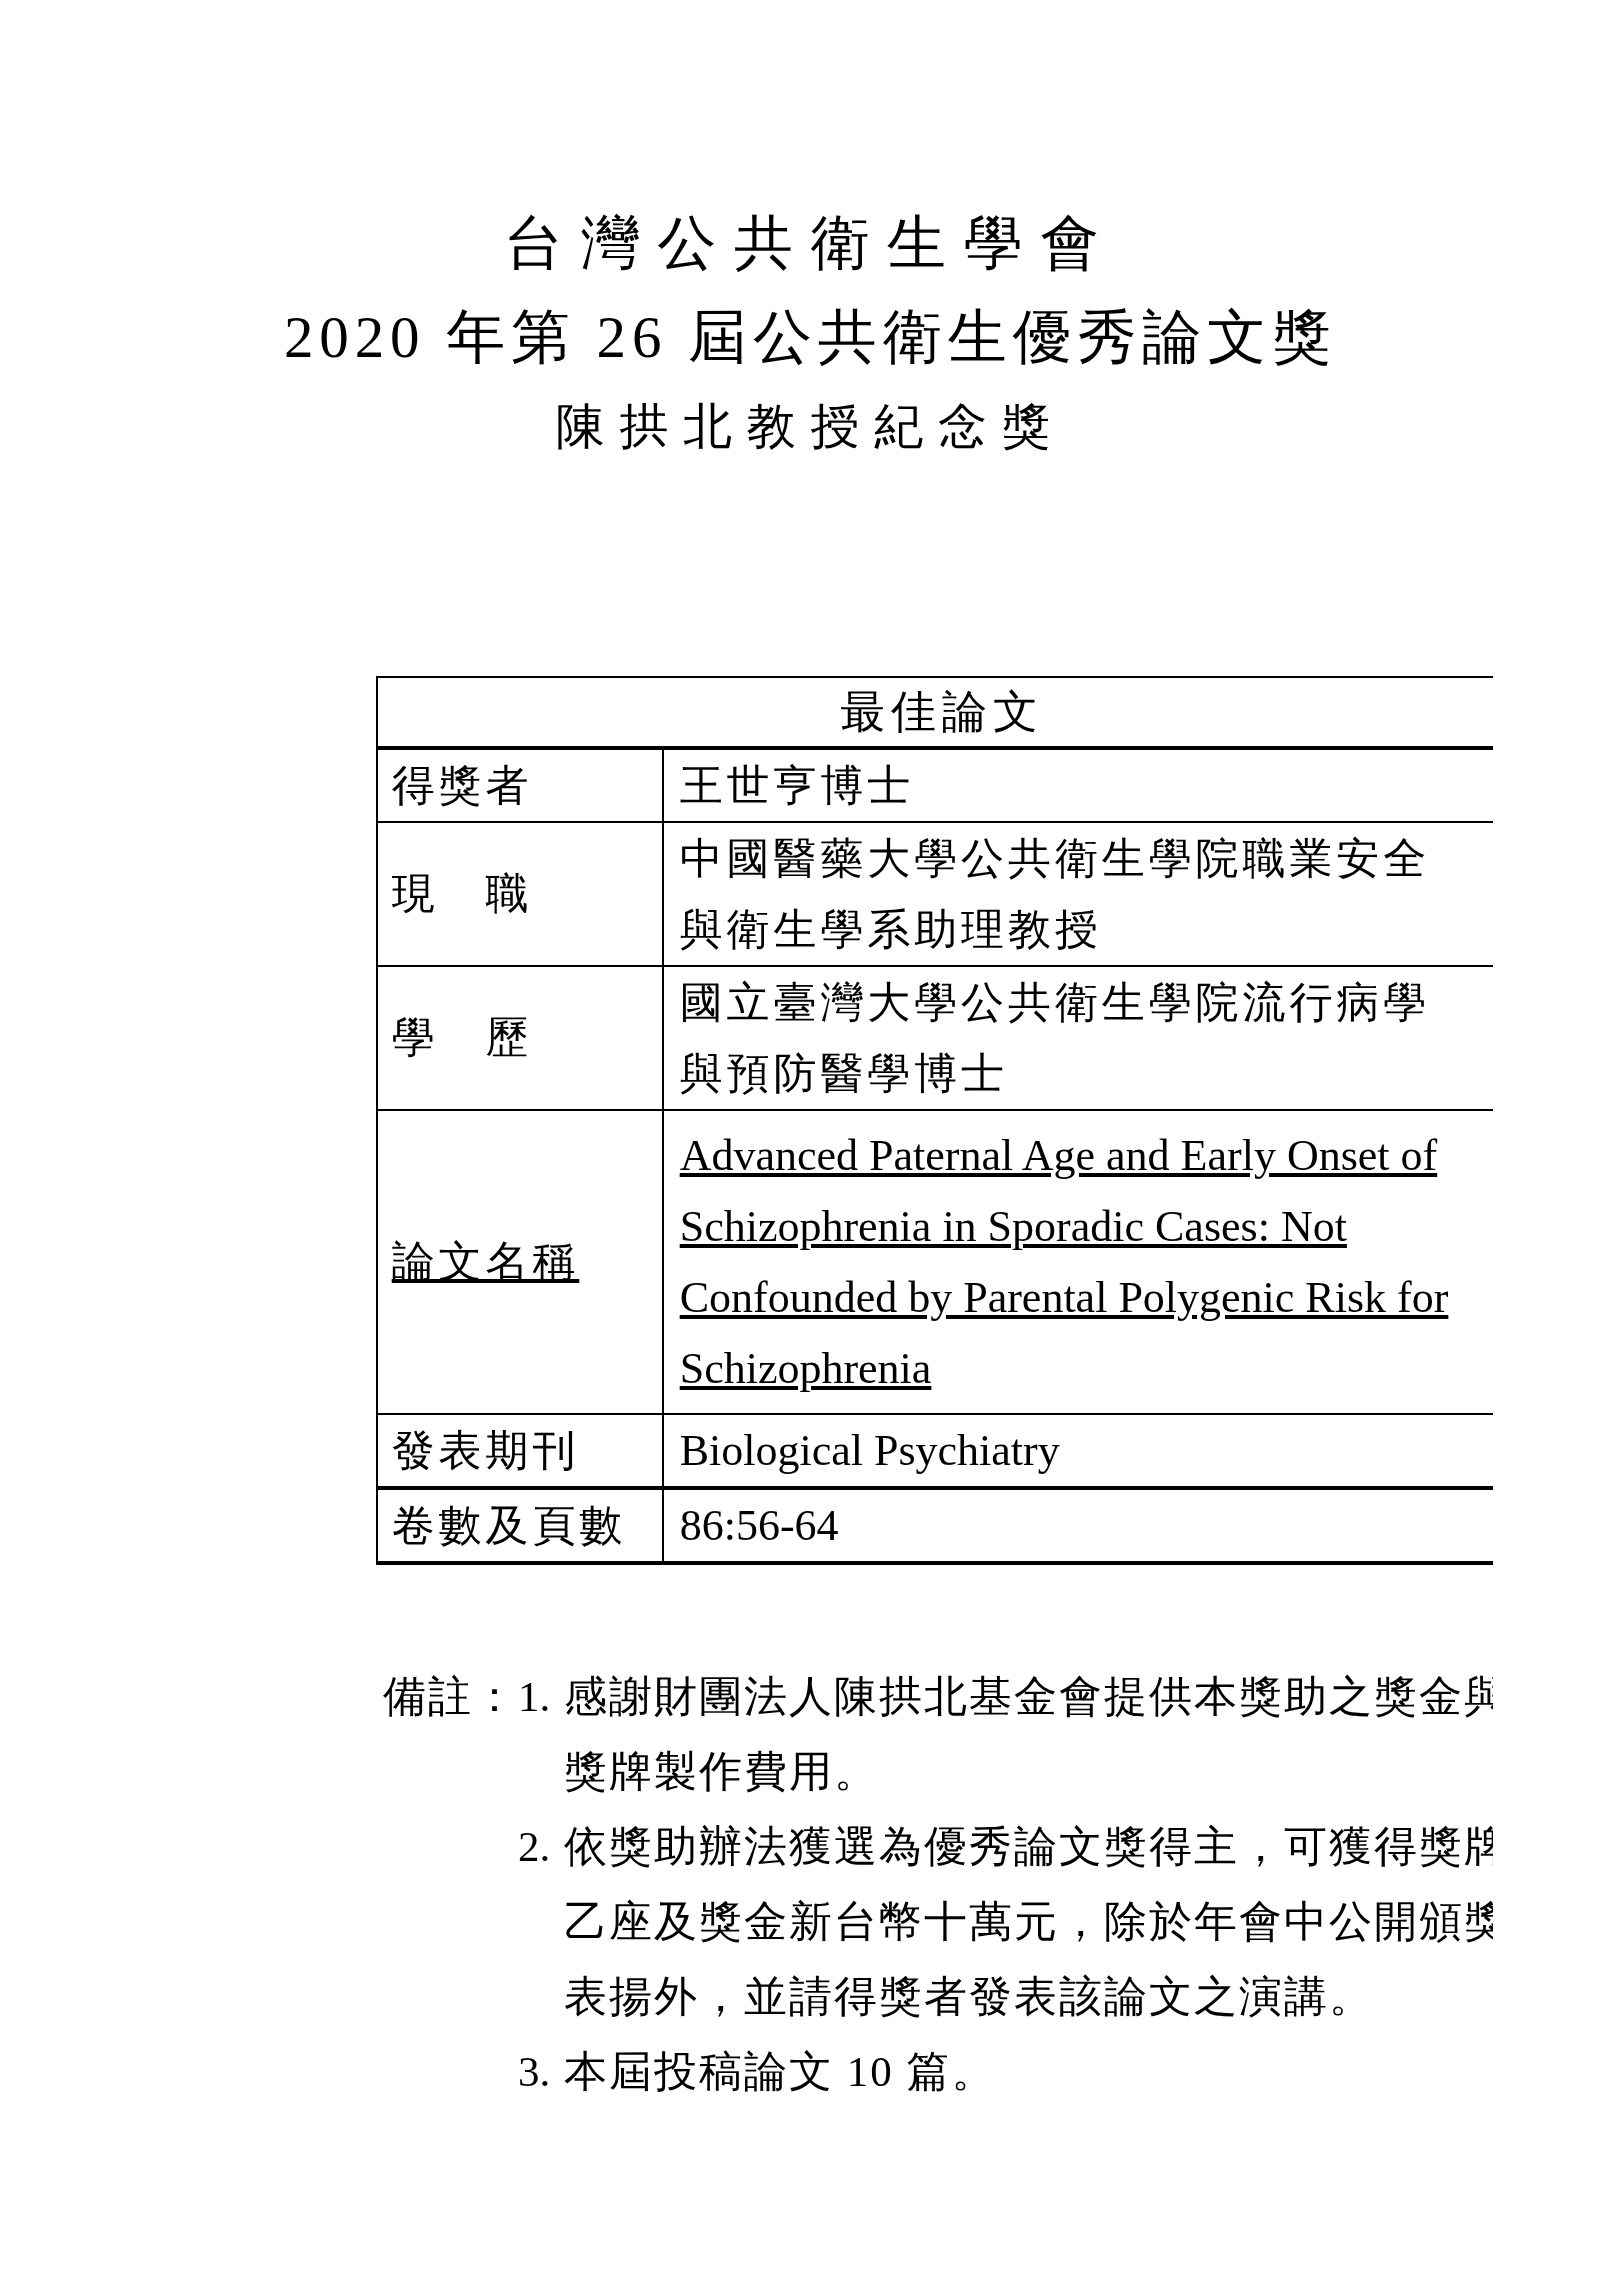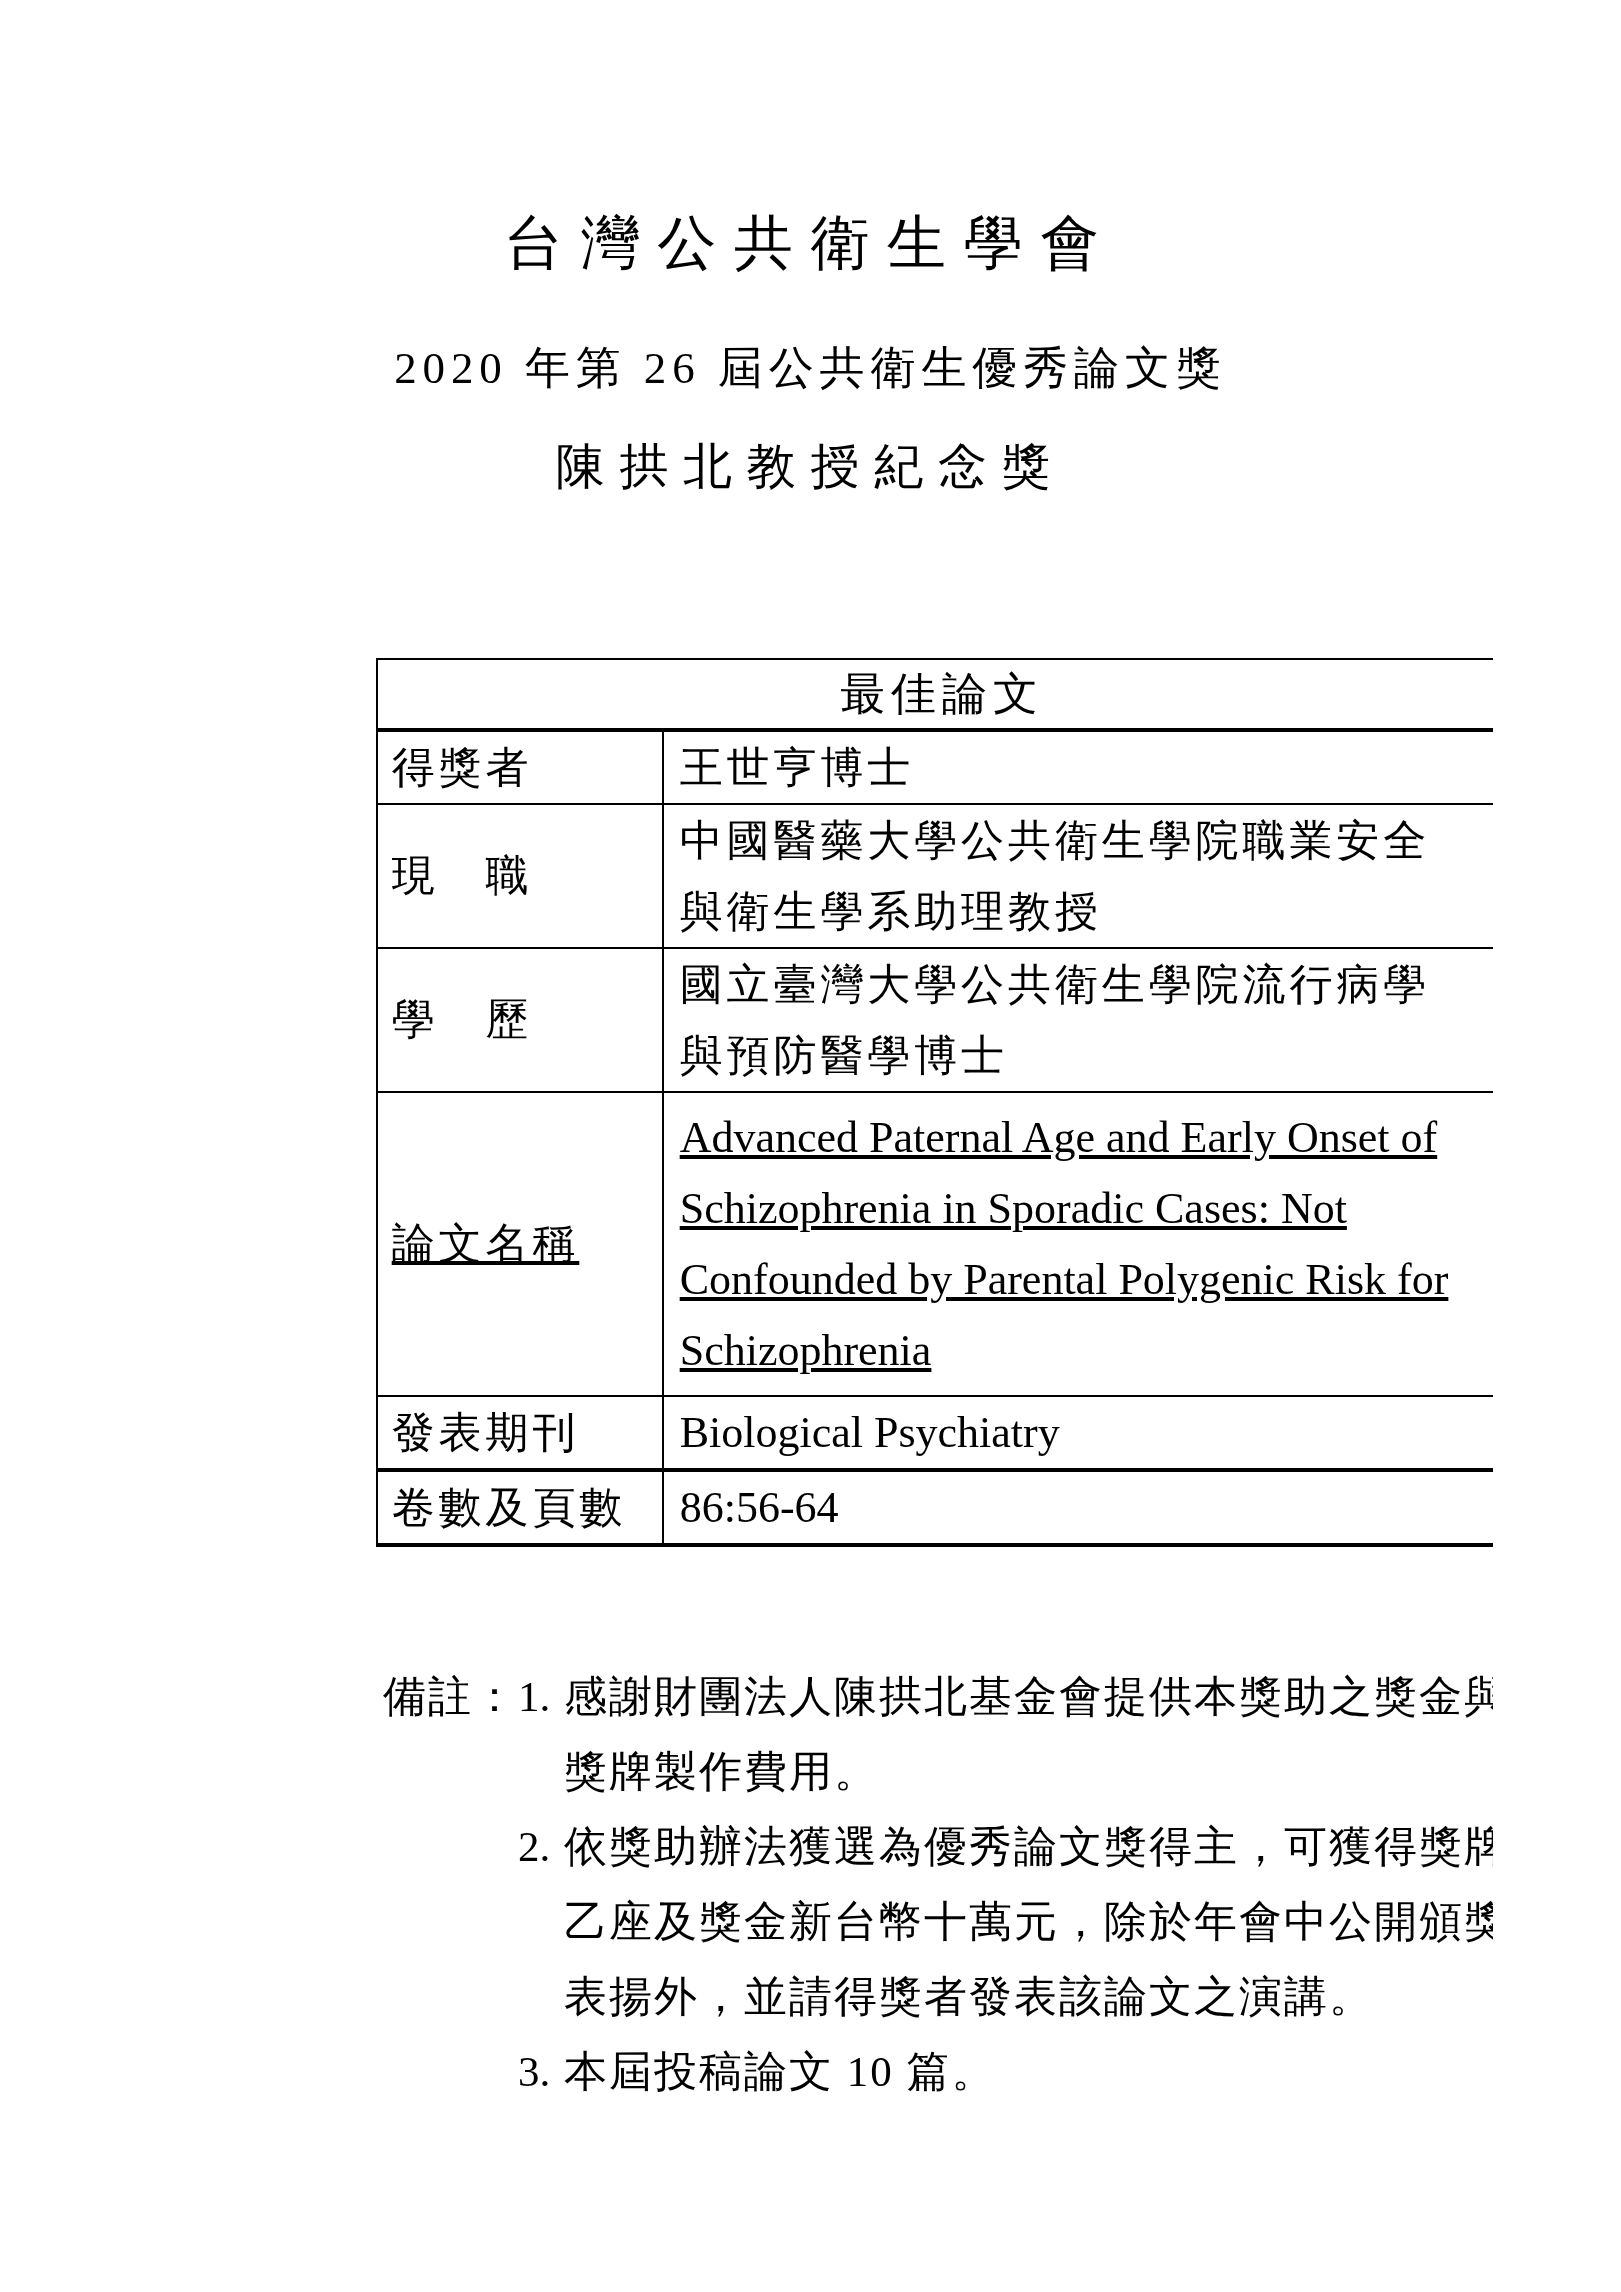--- a/index.html
+++ b/index.html
@@ -21,29 +21,29 @@
   .titles {
     position: absolute;
     top: 204px;
     left: 0;
     width: 100%;
     text-align: center;
     font-weight: normal;
   }
   .title-line { display: block; white-space: nowrap; }
   .title-line-1 { font-size: 59px; letter-spacing: 17.6px; height: 94px; }
-  .title-line-2 { font-size: 45px; letter-spacing: 5.9px;  height: 96px; margin-top: 40px; }
+  .title-line-2 { font-size: 59px; letter-spacing: 5.9px;  height: 96px; }
   .title-line-3 { font-size: 49px; letter-spacing: 14.7px; height: 94px; }
   .title-line-4 { font-size: 49px; letter-spacing: 9.8px; height: 59px; }
 
   
   .award-table {
     position: absolute;
     left: 248px;
-    top: 658px;
+    top: 676px;
     width: 1130px;
     border-collapse: collapse;
     table-layout: fixed;
     border: 2.9px solid #000;
     border-bottom: 4.9px solid #000;
     font-size: 43px;
   }
   .award-table td {
     border: 2.9px solid #000;
     vertical-align: middle;

